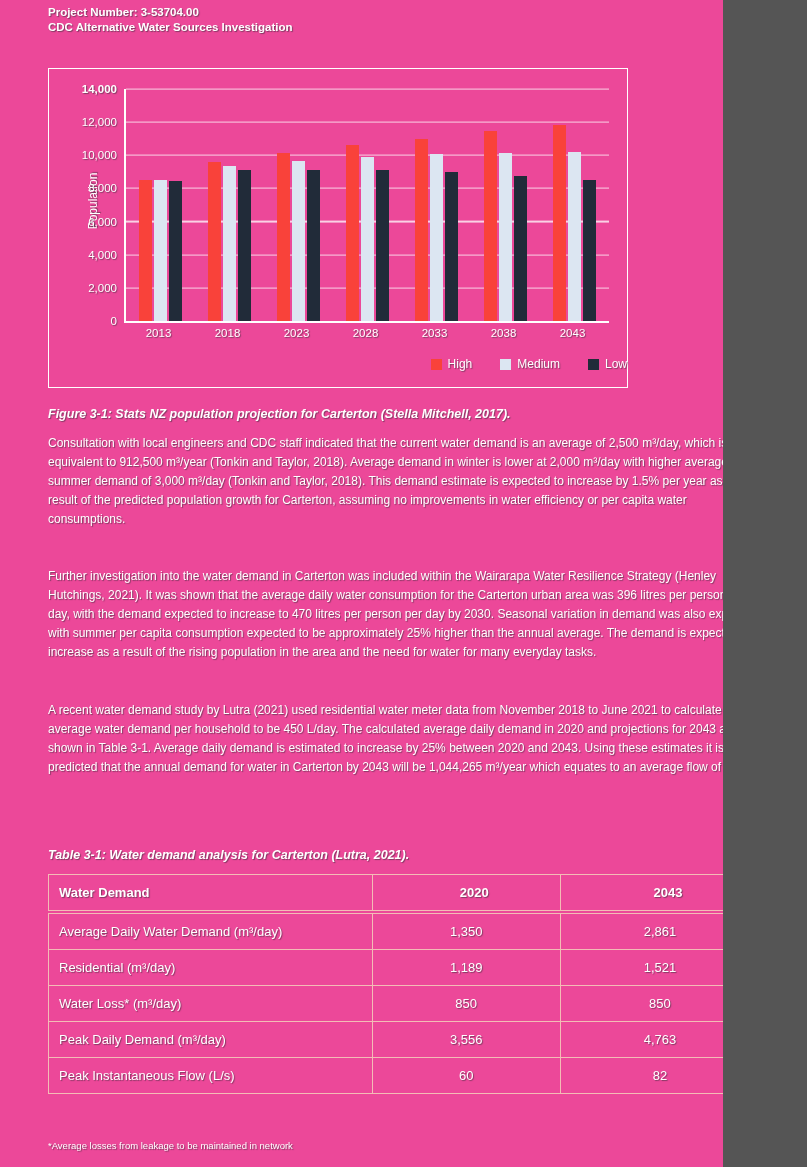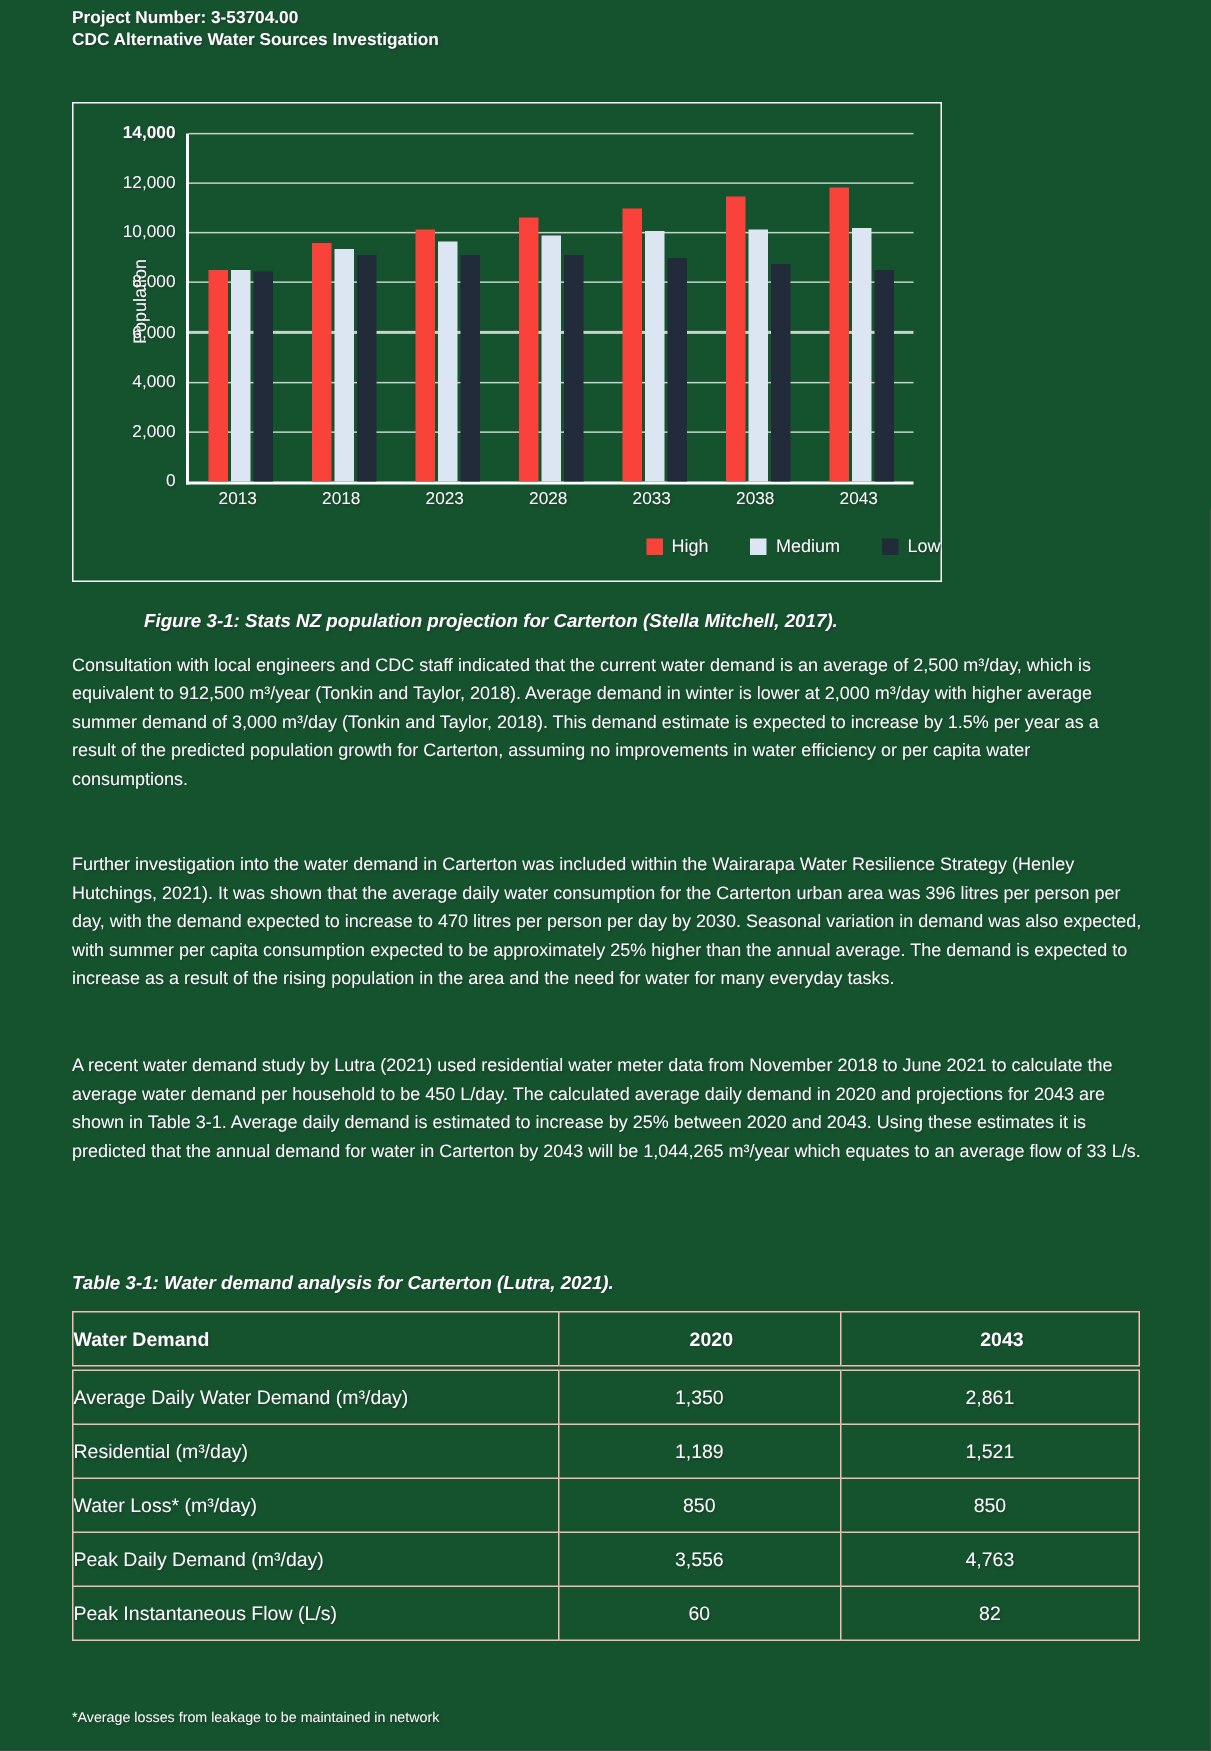--- a/index.html
+++ b/index.html
@@ -1,46 +1,46 @@
 <!DOCTYPE html>
 <html><head>
 <meta charset="utf-8">
 <style>
   html,body{margin:0;padding:0;background:#555;}
   .page{
-    position:relative;width:807px;height:1167px;background:#14532d;
+    position:relative;width:723px;height:1167px;background:#ec4899;
     font-family:"Liberation Sans",sans-serif;color:#ffffff;overflow:hidden;
     text-shadow:1px 1px 1px rgba(45,45,55,.55);
   }
   
   .doc-header{position:absolute;left:48px;top:5px;font-size:11.5px;font-weight:bold;line-height:14.5px;}
   
   .chart-box{position:absolute;left:48px;top:68px;width:580px;height:320px;border:1.5px solid #ffffff;box-sizing:border-box;}
   .ylabel{position:absolute;left:44px;top:132px;transform:translate(-50%,-50%) rotate(-90deg);font-size:12px;color:#fff;white-space:nowrap;}
   .plot{position:absolute;left:75px;top:20px;width:483px;height:232px;border-left:2px solid #fff;border-bottom:2px solid #fff;box-sizing:content-box;}
   .gridline{position:absolute;left:0;right:0;height:1.2px;background:rgba(255,255,255,.75);transform:translateY(50%);}
   .ytick{position:absolute;right:calc(100% + 9px);transform:translateY(50%);font-size:11.5px;white-space:nowrap;}
   .groups{position:absolute;left:0;right:0;top:0;bottom:0;display:flex;}
   .group{flex:1;display:flex;align-items:flex-end;justify-content:center;gap:2px;height:100%;}
   .bar{width:13px;}
   .xlabels{position:absolute;left:75px;top:258px;width:483px;display:flex;}
   .xtick{flex:1;text-align:center;font-size:11.5px;}
   .legend{position:absolute;left:0;right:0;top:288px;display:flex;justify-content:flex-end;gap:28px;align-items:center;}
   .legend-item{display:flex;align-items:center;gap:6px;font-size:12px;}
   .swatch{width:11px;height:11px;display:inline-block;}
   
-  .fig-caption{position:absolute;left:48px;top:407px;font-size:12.5px;font-style:italic;font-weight:bold;margin-left:48px;}
+  .fig-caption{position:absolute;left:48px;top:407px;font-size:12.5px;font-style:italic;font-weight:bold;}
   .para{position:absolute;left:48px;width:714px;font-size:12px;line-height:19px;}
   .p1{top:434px;} .p2{top:567px;} .p3{top:681px;margin-top:20px;}
   .table-caption{position:absolute;left:48px;top:848px;font-size:12.5px;font-style:italic;font-weight:bold;}
   
   .demand-table{position:absolute;left:48px;top:874px;width:712px;border-collapse:collapse;font-size:13px;color:#fff;}
   .demand-table th,.demand-table td{border:1.5px solid #f3bcb6;height:35px;text-align:center;font-weight:normal;padding:0 4px;}
   .demand-table thead th{border-bottom:4px double #f3bcb6;font-weight:bold;padding-left:20px;}
-  .demand-table .col-label{text-align:left;padding-left:0;width:45.5%;}
+  .demand-table .col-label{text-align:left;padding-left:10px;width:45.5%;}
   .demand-table col.c2{width:26.5%;} .demand-table col.c3{width:28%;}
   .footnote{position:absolute;left:48px;top:1140px;font-size:9.5px;}
 </style>
 </head>
 <body>
 
 <div class="page">
 
   <div class="doc-header">
     <div>Project Number: 3-53704.00</div>

